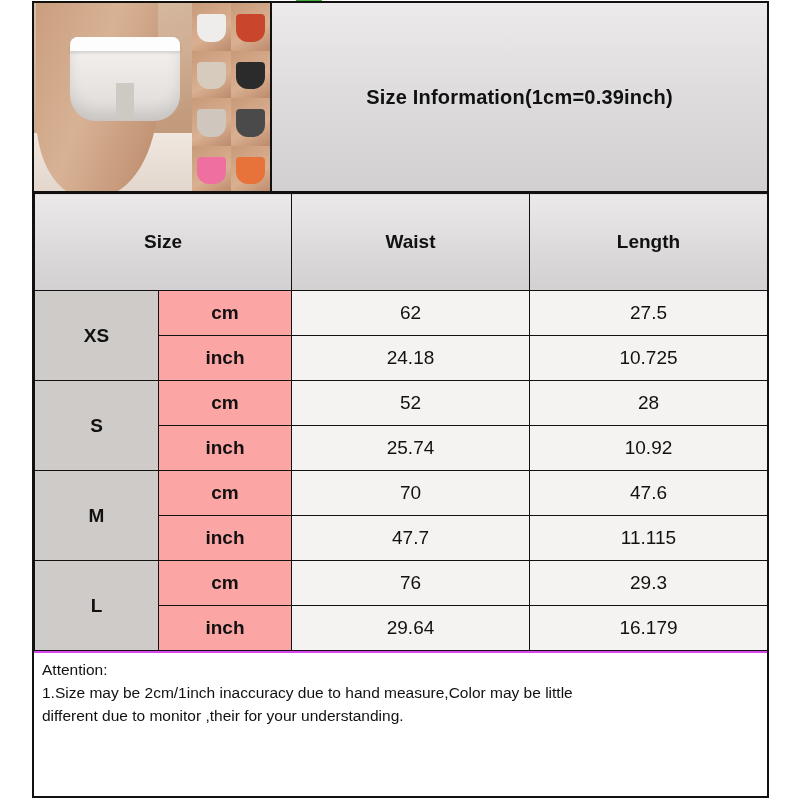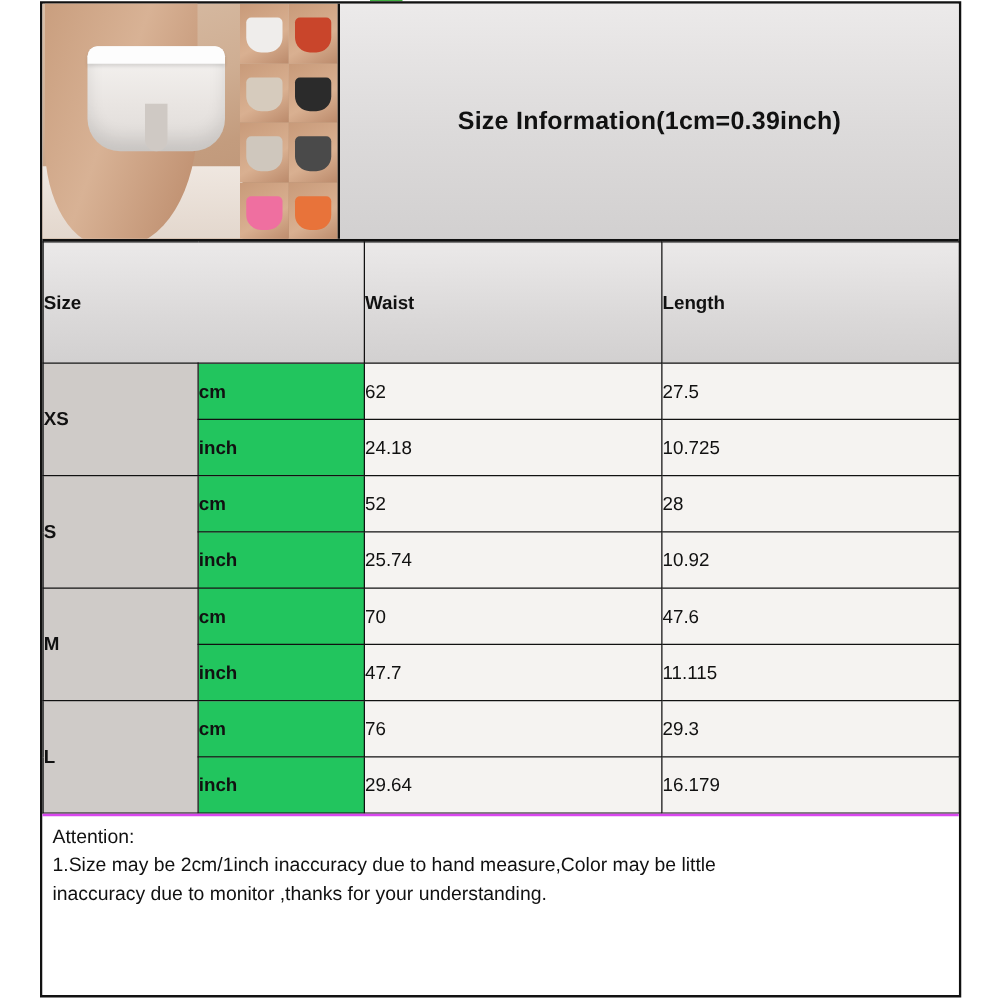--- a/index.html
+++ b/index.html
@@ -133,21 +133,22 @@
     letter-spacing: 0.2px;
   }
   
   table.size-table {
     border-collapse: collapse;
     width: 100%;
     table-layout: fixed;
   }
   table.size-table td, table.size-table th {
     border: 1px solid #111;
-    font-size: 15px;
+    text-align: center;
+    font-size: 19px;
     color: #111;
     padding: 0;
   }
   .col-size { width: 124px; }
   .col-unit { width: 133px; }
   .col-waist { width: 238px; }
   .col-length { width: 238px; }
 
   .head-size {
     background: linear-gradient(180deg, #ebe9e9 0%, #dbd9d9 60%, #d2d0d0 100%);
@@ -160,21 +161,21 @@
     font-size: 16px;
     font-weight: bold;
     height: 96px;
   }
   .size-label {
     background: #cfcbc8;
     font-size: 16px;
     font-weight: bold;
   }
   .unit-cell {
-    background: #22c55e;
+    background: #fca5a5;
     font-weight: bold;
     font-size: 15px;
     height: 44px;
   }
   .val-cell {
     background: #f5f3f1;
     font-size: 16px;
     height: 44px;
   }
   
@@ -318,17 +319,17 @@
           <td class="unit-cell">inch</td>
           <td class="val-cell">29.64</td>
           <td class="val-cell">16.179</td>
         </tr>
       </tbody>
     </table>
 
     <div class="attention">
       <p>Attention:</p>
       <p>1.Size may be 2cm/1inch inaccuracy due to hand measure,Color may be little</p>
-      <p>inaccuracy due to monitor ,thanks for your understanding.</p>
+      <p>different due to monitor ,their for your understanding.</p>
     </div>
 
   </div>
 </div>
 
 </body></html>

